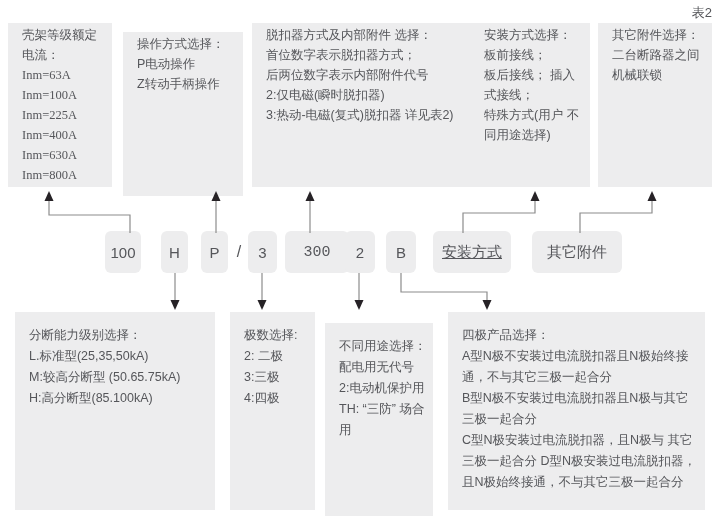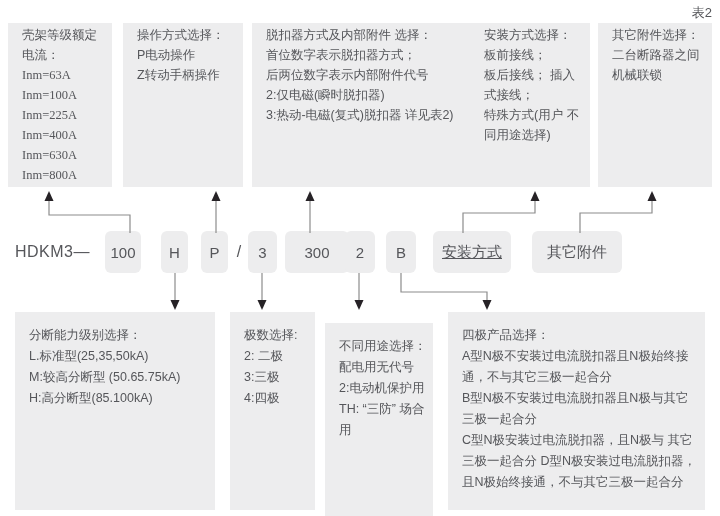--- a/index.html
+++ b/index.html
@@ -71,42 +71,41 @@
 
   <span class="table-label">表2</span>
 
   <div class="gbox top-box" style="left:8px;width:104px;font-family:Liberation Serif, serif;">壳架等级额定电流：
 Inm=63A
 Inm=100A
 Inm=225A
 Inm=400A
 Inm=630A
 Inm=800A</div>
-  <div class="gbox top-box" style="left:123px;width:120px;">操作方式选择：
+  <div class="gbox top-box" style="left:123px;width:120px;margin-top:9px;">操作方式选择：
 P电动操作
 Z转动手柄操作</div>
   <div class="gbox top-box" style="left:252px;width:221px;">脱扣器方式及内部附件 选择：
 首位数字表示脱扣器方式；
 后两位数字表示内部附件代号
 2:仅电磁(瞬时脱扣器)
 3:热动-电磁(复式)脱扣器 详见表2)</div>
   <div class="gbox top-box" style="left:470px;width:120px;">安装方式选择：
 板前接线；
 板后接线； 插入式接线；
 特殊方式(用户 不同用途选择)</div>
   <div class="gbox top-box" style="left:598px;width:114px;">其它附件选择：
 二台断路器之间机械联锁</div>
 
-  <span class="model-prefix">HDKM3—</span>
   <div class="seg" style="left:105px;width:36px;">100</div>
   <div class="seg" style="left:161px;width:27px;">H</div>
   <div class="seg" style="left:201px;width:27px;">P</div>
   <span class="sep">/</span>
   <div class="seg" style="left:248px;width:29px;">3</div>
-  <div class="seg" style="left:285px;width:64px;">300</div>
+  <div class="seg" style="left:285px;width:64px;font-family:Liberation Mono, monospace;">300</div>
   <div class="seg" style="left:345px;width:30px;">2</div>
   <div class="seg" style="left:386px;width:30px;">B</div>
   <div class="seg" style="left:433px;width:78px;text-decoration:underline;">安装方式</div>
   <div class="seg" style="left:532px;width:90px;">其它附件</div>
 
   <div class="gbox bottom-box" style="left:15px;width:200px;">分断能力级别选择：
 L.标准型(25,35,50kA)
 M:较高分断型 (50.65.75kA)
 H:高分断型(85.100kA)</div>
   <div class="gbox bottom-box" style="left:230px;width:85px;">极数选择:

